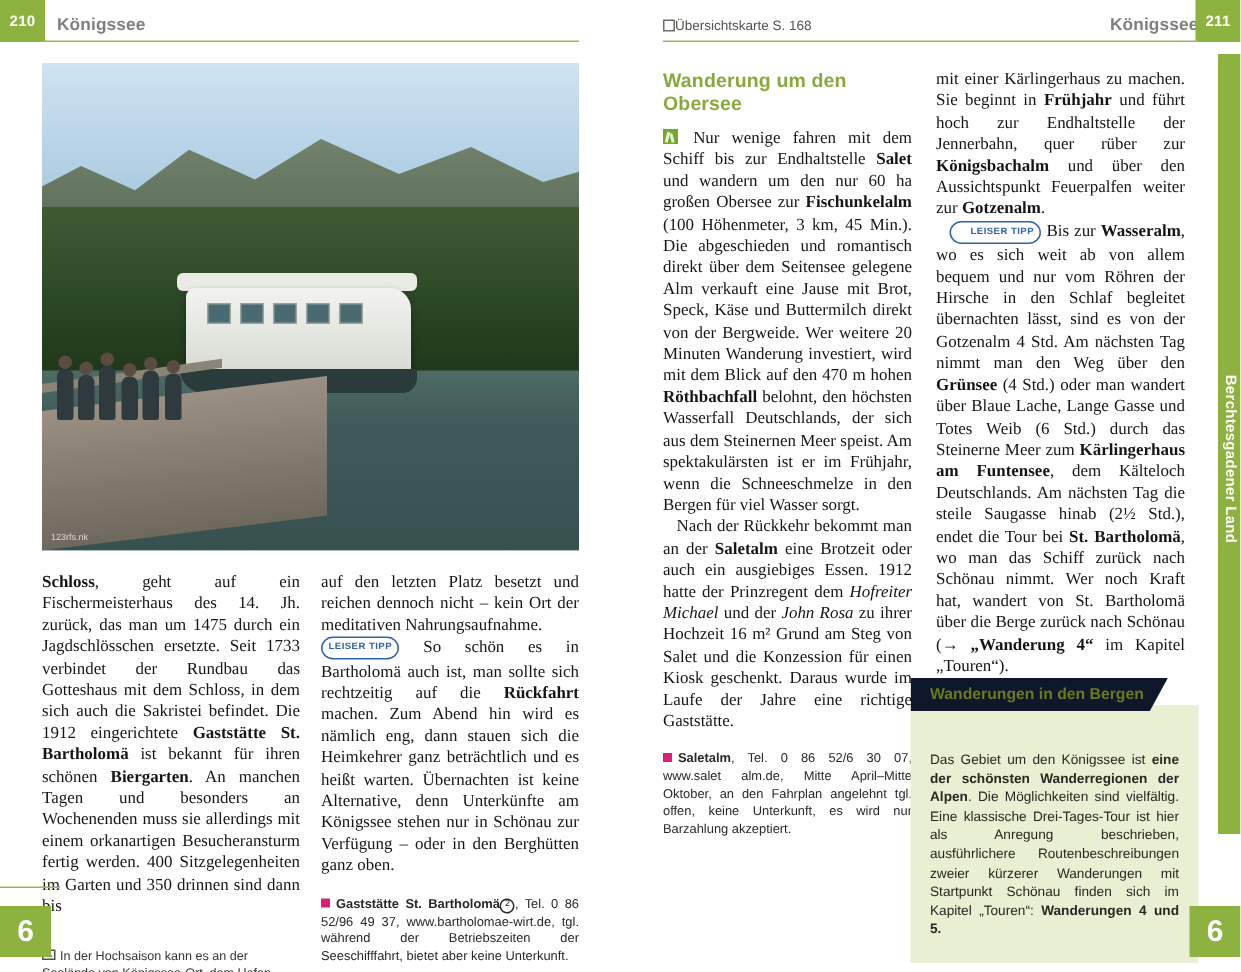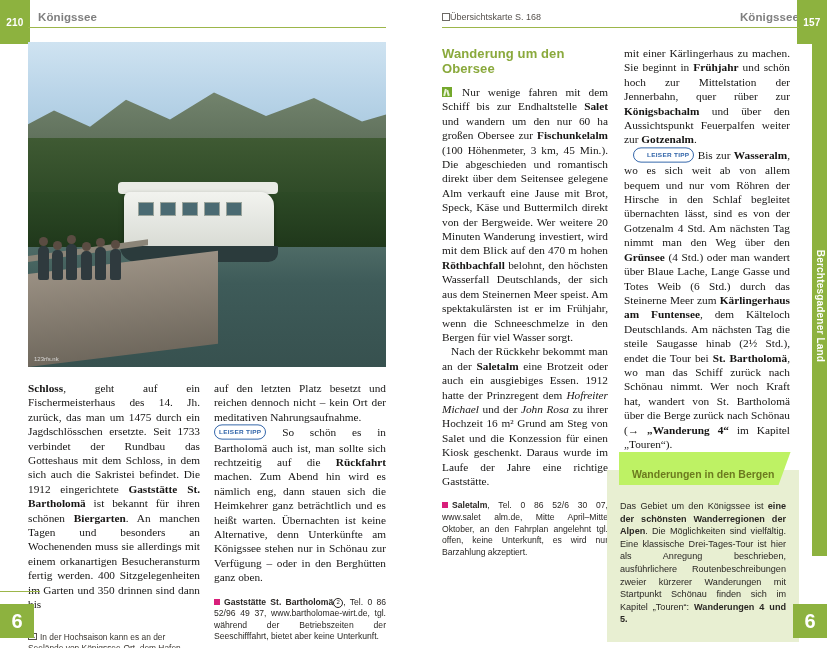--- a/index.html
+++ b/index.html
@@ -39,21 +39,21 @@
     position: absolute;
     left: 0; right: 0;
     bottom: 6px;
     height: 1.5px;
     background: #9cb64a;
   }
   .folio-tab {
     position: absolute;
     top: 0;
     width: 30px;
-    height: 44px;
+    height: 28px;
     background: #8db23f;
     color: #ffffff;
     font-family: "Liberation Sans", sans-serif;
     font-weight: bold;
     font-size: 10px;
     display: flex;
     align-items: center;
     justify-content: center;
     letter-spacing: .2px;
   }
@@ -284,27 +284,27 @@
     position: absolute;
     right: 28px;
     top: 470px;
     width: 192px;
     background: #e8efd2;
     padding: 30px 13px 16px 13px;
     box-sizing: border-box;
   }
   .callout-ribbon {
     position:absolute;
-    left: 12px; top: -18px;
-    background: #bef264;
+    left: 0; top: -18px;
+    background: #0f172a;
     color: #6c7a1f;
     font-family:"Liberation Sans", sans-serif;
     font-weight: bold;
     font-size: 10.5px;
-    padding: 16px 16px 5px 13px;
+    padding: 5px 16px 5px 13px;
     clip-path: polygon(0 0, 100% 0, 93% 100%, 0 100%);
     white-space: nowrap;
   }
   .callout p {
     margin: 0;
     font-family:"Liberation Sans", sans-serif;
     font-size: 9.1px;
     line-height: 12.6px;
     color: #2a2724;
     text-align: justify;
@@ -414,21 +414,21 @@
   </div>
 
   <div class="page page-right">
 
     <div class="runhead runhead-right">
       <div class="xref">
         <span class="xref-icon"></span>
         <span>Übersichtskarte S. 168</span>
       </div>
       <div class="runhead-title">Königssee</div>
-      <div class="folio-tab folio-right">157</div>
+      <div class="folio-tab folio-right">211</div>
       <div class="runhead-rule"></div>
     </div>
 
     <div class="sidetab">
         <span>Berchtesgadener Land</span>
       </div>
 
     <div class="cols cols-right">
 
       <div class="col-r">
@@ -438,21 +438,21 @@
 
         <p class="body"><span>Nach der Rückkehr bekommt man an der </span><span class="b">Saletalm</span><span> eine Brotzeit oder auch ein ausgiebiges Essen. 1912 hatte der Prinzregent dem </span><span class="it">Hofreiter Michael</span><span> und der </span><span class="it">John Rosa</span><span> zu ihrer Hochzeit 16 m² Grund am Steg von Salet und die Konzession für einen Kiosk geschenkt. Daraus wurde im Laufe der Jahre eine richtige Gaststätte.</span></p>
 
         <div class="info"><span class="sq"></span><span class="b">Saletalm</span><span>, Tel. 0 86 52/6 30 07, www.salet alm.de, Mitte April–Mitte Oktober, an den Fahrplan angelehnt tgl. offen, keine Unterkunft, es wird nur Barzahlung akzeptiert.</span></div>
 
 
 
       </div>
 
       <div class="col-r">
-        <p class="body noind"><span>mit einer Kärlingerhaus zu machen. Sie beginnt in </span><span class="b">Frühjahr</span><span> und schön hoch zur Mittelstation der Jennerbahn, quer rüber zur </span><span class="b">Königsbachalm</span><span> und über den Aussichtspunkt Feuerpalfen weiter zur </span><span class="b">Gotzenalm</span><span>.</span></p>
+        <p class="body noind"><span>mit einer Kärlingerhaus zu machen. Sie beginnt in </span><span class="b">Frühjahr</span><span> und führt hoch zur Endhaltstelle der Jennerbahn, quer rüber zur </span><span class="b">Königsbachalm</span><span> und über den Aussichtspunkt Feuerpalfen weiter zur </span><span class="b">Gotzenalm</span><span>.</span></p>
 
         <p class="body" style="text-indent:9px"><span class="tip">LEISER TIPP</span><span> Bis zur </span><span class="b">Wasseralm</span><span>, wo es sich weit ab von allem bequem und nur vom Röhren der Hirsche in den Schlaf begleitet übernachten lässt, sind es von der Gotzenalm 4 Std. Am nächsten Tag nimmt man den Weg über den </span><span class="b">Grünsee</span><span> (4 Std.) oder man wandert über Blaue Lache, Lange Gasse und Totes Weib (6 Std.) durch das Steinerne Meer zum </span><span class="b">Kärlingerhaus am Funtensee</span><span>, dem Kälteloch Deutschlands. Am nächsten Tag die steile Saugasse hinab (2½ Std.), endet die Tour bei </span><span class="b">St. Bartholomä</span><span>, wo man das Schiff zurück nach Schönau nimmt. Wer noch Kraft hat, wandert von St. Bartholomä über die Berge zurück nach Schönau (→ </span><span class="b">„Wanderung 4“</span><span> im Kapitel „Touren“).</span></p>
       </div>
     </div>
 
     <div class="callout">
       <div class="callout-ribbon">Wanderungen in den Bergen</div>
       <p><span>Das Gebiet um den Königssee ist </span><span class="b">eine der schönsten Wanderregionen der Alpen</span><span>. Die Möglichkeiten sind vielfältig. Eine klassische Drei-Tages-Tour ist hier als Anregung beschrieben, ausführlichere Routenbeschreibungen zweier kürzerer Wanderungen mit Startpunkt Schönau finden sich im Kapitel „Touren“: </span><span class="b">Wanderungen 4 und 5.</span></p>
     </div>
 

